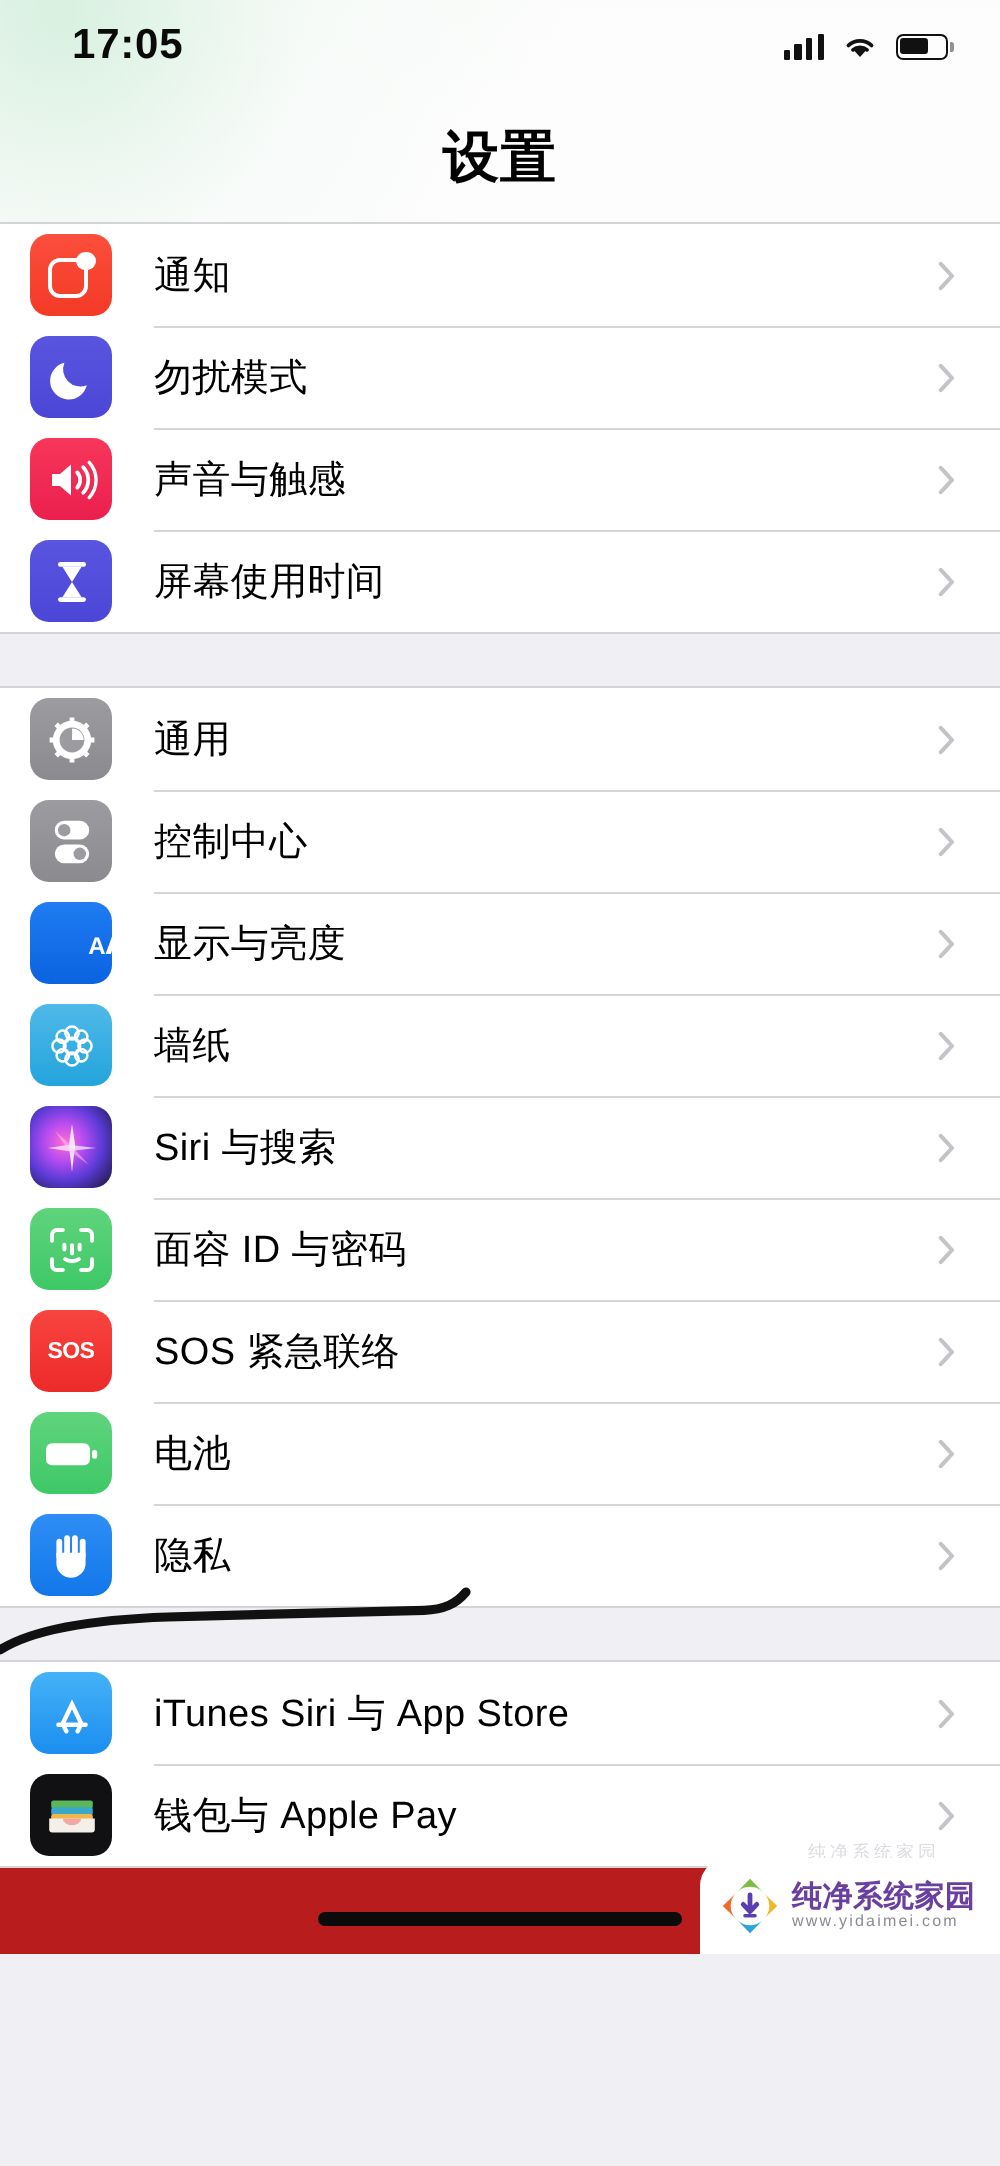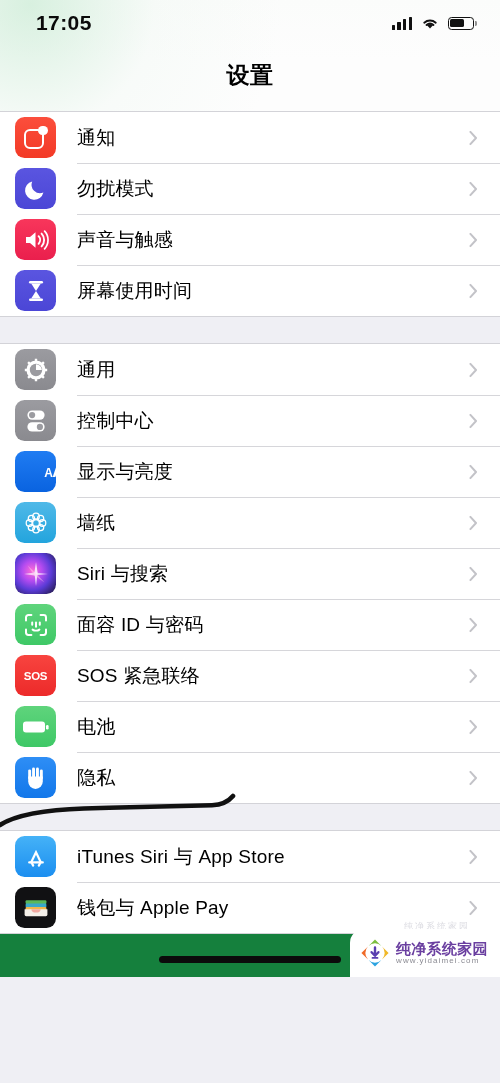--- a/index.html
+++ b/index.html
@@ -41,21 +41,21 @@
     position:relative; padding:1.4px;
   }
   .batt::after {
     content:""; position:absolute; right:-3.6px; top:3.6px;
     width:2px; height:5px; background:#111; border-radius:0 1.4px 1.4px 0; opacity:.45;
   }
   .batt > span { display:block; height:100%; background:#111; border-radius:1.6px; }
 
   #nav-title {
     position:absolute; left:0; right:0; top:60px;
-    text-align:center; font-size:23px; font-weight:bold; color:#000;
+    text-align:center; font-size:28px; font-weight:bold; color:#000;
     letter-spacing:0.5px;
   }
 
   
   #scroll-area { position:relative; }
   .gap { height:26px; background:#EFEFF4; }
   .group { background:#ec4899; border-top:0.7px solid #d3d3d8; border-bottom:0.7px solid #d3d3d8; }
   .row {
     position:relative; display:flex; align-items:center;
     height:51px; padding-left:15px; background:#FFFFFF;
@@ -108,21 +108,21 @@
   .ic-sos span { color:#fff; font-size:11.5px; font-weight:bold; letter-spacing:-0.3px; }
   .ic-battery { background:linear-gradient(180deg,#5fd47c,#3ec866); }
   .ic-privacy { background:linear-gradient(180deg,#2e8ef5,#1277ea); }
   .ic-appstore { background:linear-gradient(180deg,#45b2f7,#1b8ef0); }
   .ic-wallet { background:#111113; }
 
   
   #annotation { position:absolute; left:0; top:780px; width:270px; height:70px; pointer-events:none; }
 
   
-  #bottom-bar { position:relative; height:43px; background:#15803d; }
+  #bottom-bar { position:relative; height:43px; background:#b91c1c; }
   #home-indicator {
     position:absolute; left:50%; transform:translateX(-50%);
     bottom:14px; width:182px; height:7px; background:#0b0b0b; border-radius:4px;
   }
   #watermark {
     position:absolute; right:0; bottom:0; width:150px; height:48px;
     background:#fff; border-radius:14px 0 0 0;
     display:flex; align-items:center; gap:6px; padding-left:10px;
   }
   #watermark .wm-text { display:flex; flex-direction:column; line-height:1.08; }

